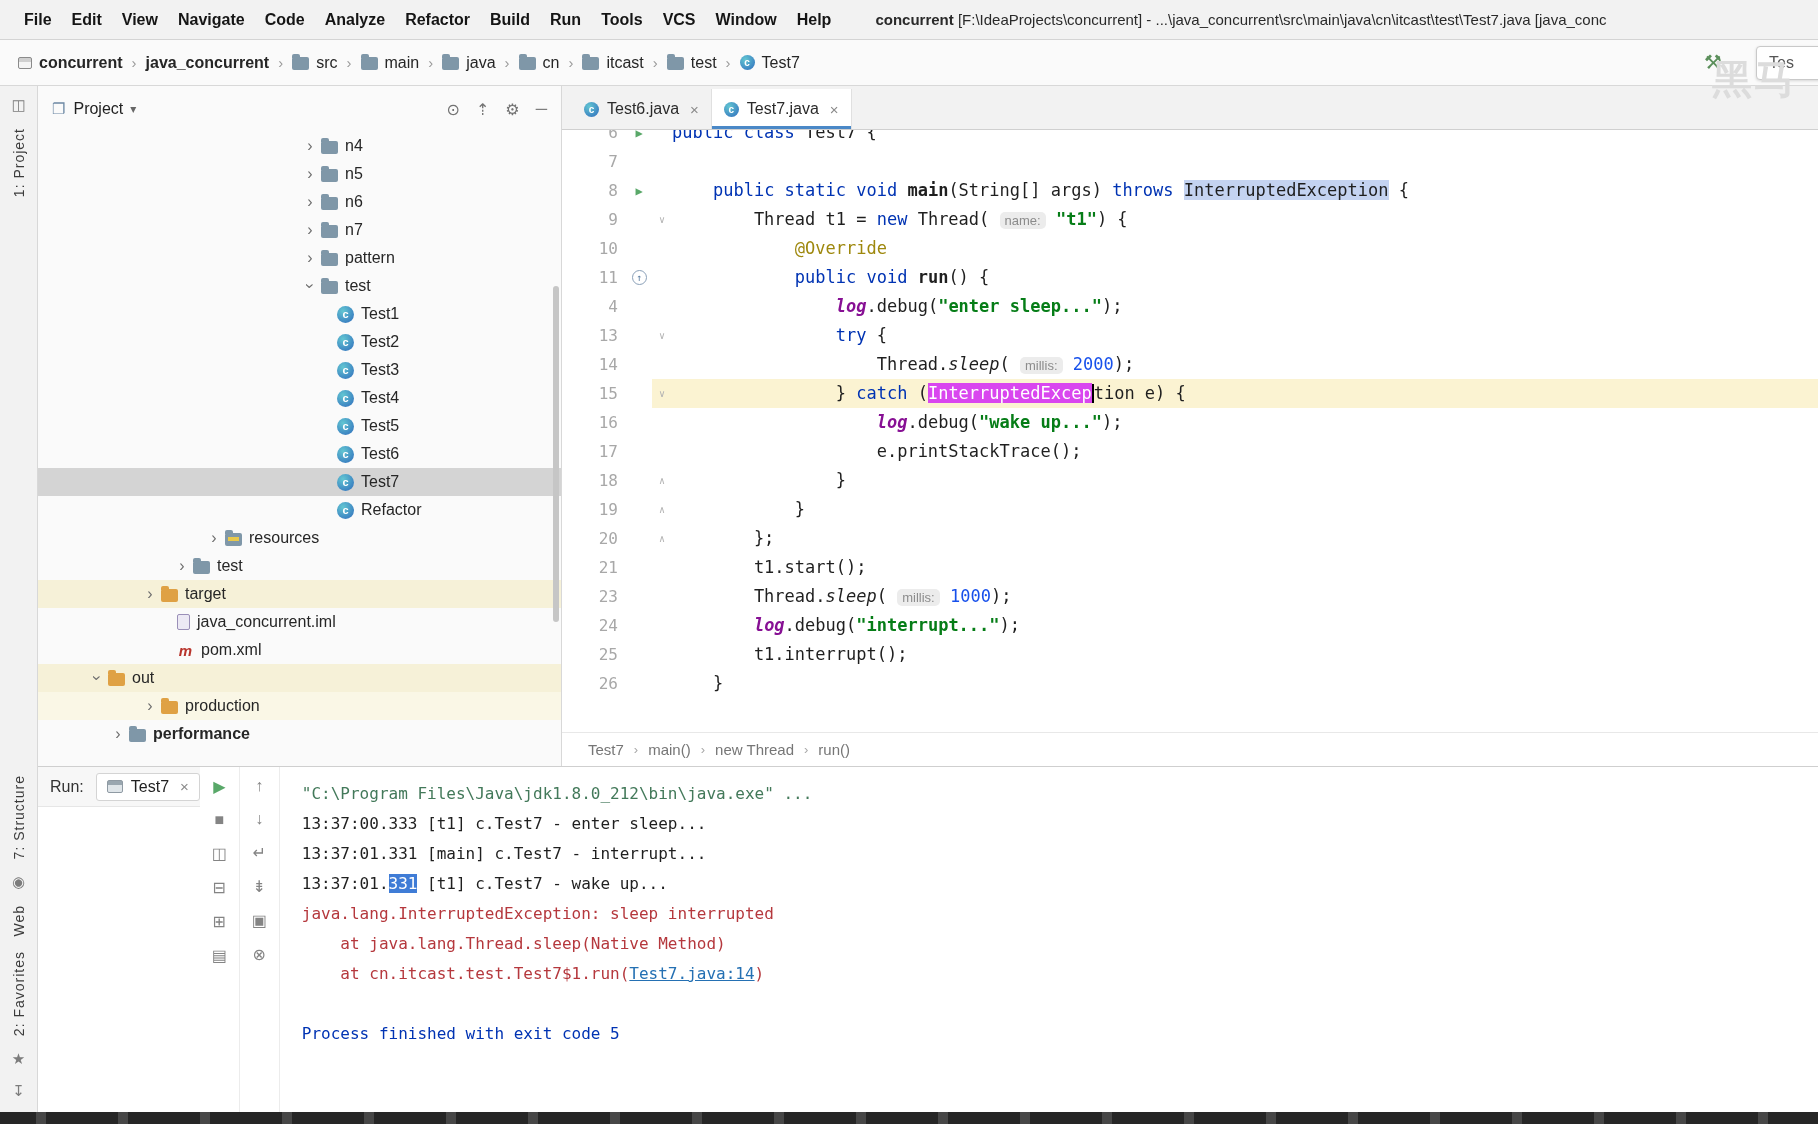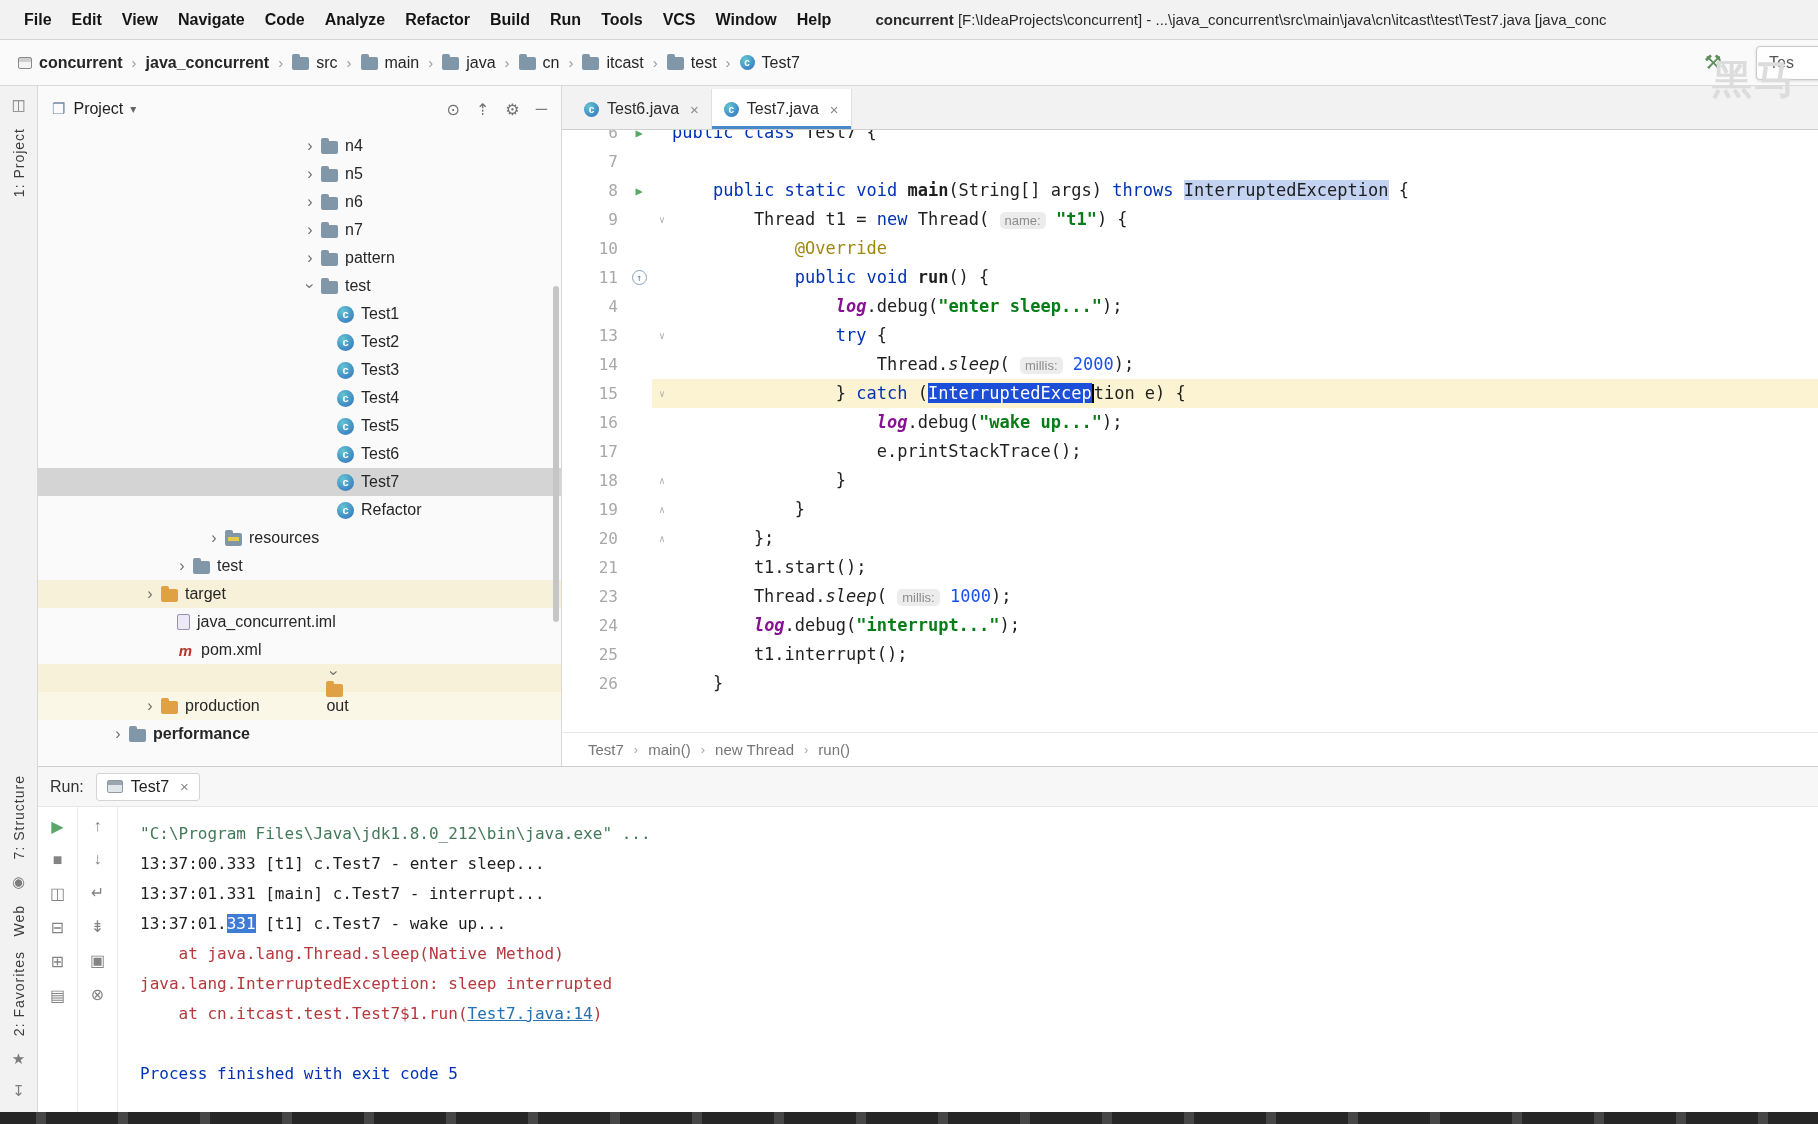--- a/index.html
+++ b/index.html
@@ -77,28 +77,28 @@
 .tok-pl{color:#1f1f1f}
 .tok-kw{color:#0033b3;font-weight:400}
 .tok-dec{color:#1f1f1f;font-weight:700}
 .tok-str{color:#067d17;font-weight:700}
 .tok-num{color:#1750eb}
 .tok-ann{color:#9e880d}
 .tok-fld{color:#871094;font-style:italic;font-weight:600}
 .tok-ita{font-style:italic;color:#1f1f1f}
 .tok-hint{background:#ececec;color:#8c8c8c;border-radius:5px;padding:1px 5px;font-size:13px;font-family:"Liberation Sans",sans-serif}
 .tok-hlt{background:#c4d3f1}
-.tok-sel{background:#1d4ed8;color:#fff}
+.tok-sel{background:#d946ef;color:#fff}
 .tok-caret{display:inline-block;width:2px;height:19px;background:#000;vertical-align:text-bottom}
 .edcrumbs{height:34px;border-top:1px solid #e8e8e8;display:flex;align-items:center;padding-left:26px;gap:10px;font-size:15px;color:#767676;flex:none}
 .csep2{color:#a8a8a8;font-size:13px}
 .ecitem{cursor:default}
 
 
-.runpanel{height:346px;border-top:1px solid #cfcfcf;display:flex;flex-direction:column;background:#fff}
+.runpanel{height:346px;border-top:1px solid #cfcfcf;display:flex;flex-direction:row;background:#fff}
 .run-header{height:40px;display:flex;align-items:center;gap:12px;padding-left:12px;background:#f7f7f7;border-bottom:1px solid #e6e6e6;font-size:16px;flex:none}
 .run-label{color:#333}
 .run-tab{display:flex;align-items:center;gap:8px;background:#fff;border:1px solid #d4d4d4;border-radius:3px;padding:4px 10px;color:#222}
 .run-body{flex:1;display:flex;min-height:0}
 .rtb{width:40px;flex:none;border-right:1px solid #ececec;display:flex;flex-direction:column;align-items:center;padding-top:10px;gap:15px;font-size:16px;color:#848484}
 .rico.green{color:#59a869}
 .console{flex:1;font-family:"DejaVu Sans Mono",monospace;font-size:16px;padding:12px 0 0 22px;overflow:hidden}
 .cline{height:30px;line-height:30px;white-space:pre}
 .ct-pl{color:#1f1f1f}
 .ct-cmd{color:#43795a}
@@ -290,21 +290,21 @@
             <div class="trow" style="padding-left: 117px;">
               <span class="chev"></span>
               <span class="ic-iml"></span>
               <span class="tlabel">java_concurrent.iml</span>
             </div>
             <div class="trow" style="padding-left: 117px;">
               <span class="chev"></span>
               <span class="ic-maven">m</span>
               <span class="tlabel">pom.xml</span>
             </div>
-            <div class="trow hl" style="padding-left: 69px; flex-direction: column;">
+            <div class="trow hl" style="padding-left: 48px;">
               <span class="chev open">›</span>
               <span class="ic-folder-orange"></span>
               <span class="tlabel">out</span>
             </div>
             <div class="trow hl2" style="padding-left: 101px;">
               <span class="chev">›</span>
               <span class="ic-folder-orange"></span>
               <span class="tlabel">production</span>
             </div>
             <div class="trow b" style="padding-left: 69px;">
@@ -491,22 +491,22 @@
             <span class="rico">↵</span>
             <span class="rico">⇟</span>
             <span class="rico">▣</span>
             <span class="rico">⊗</span>
           </div>
         <div class="console" id="console">
             <div class="cline"><span class="ct-cmd">"C:\Program Files\Java\jdk1.8.0_212\bin\java.exe" ...</span></div>
             <div class="cline"><span class="ct-pl">13:37:00.333 [t1] c.Test7 - enter sleep...</span></div>
             <div class="cline"><span class="ct-pl">13:37:01.331 [main] c.Test7 - interrupt...</span></div>
             <div class="cline"><span class="ct-pl">13:37:01.</span><span class="ct-sel">331</span><span class="ct-pl"> [t1] c.Test7 - wake up...</span></div>
+            <div class="cline"><span class="ct-err">java.lang.InterruptedException: sleep interrupted</span></div>
             <div class="cline"><span class="ct-err">    at java.lang.Thread.sleep(Native Method)</span></div>
-            <div class="cline"><span class="ct-err">java.lang.InterruptedException: sleep interrupted</span></div>
             <div class="cline"><span class="ct-err">    at cn.itcast.test.Test7$1.run(</span><span class="ct-link">Test7.java:14</span><span class="ct-err">)</span></div>
             <div class="cline"></div>
             <div class="cline"><span class="ct-exit">Process finished with exit code 5</span></div>
           </div>
       </div>
     </div>
   </div>
 </div>
 
 <div class="bottombar"></div>

